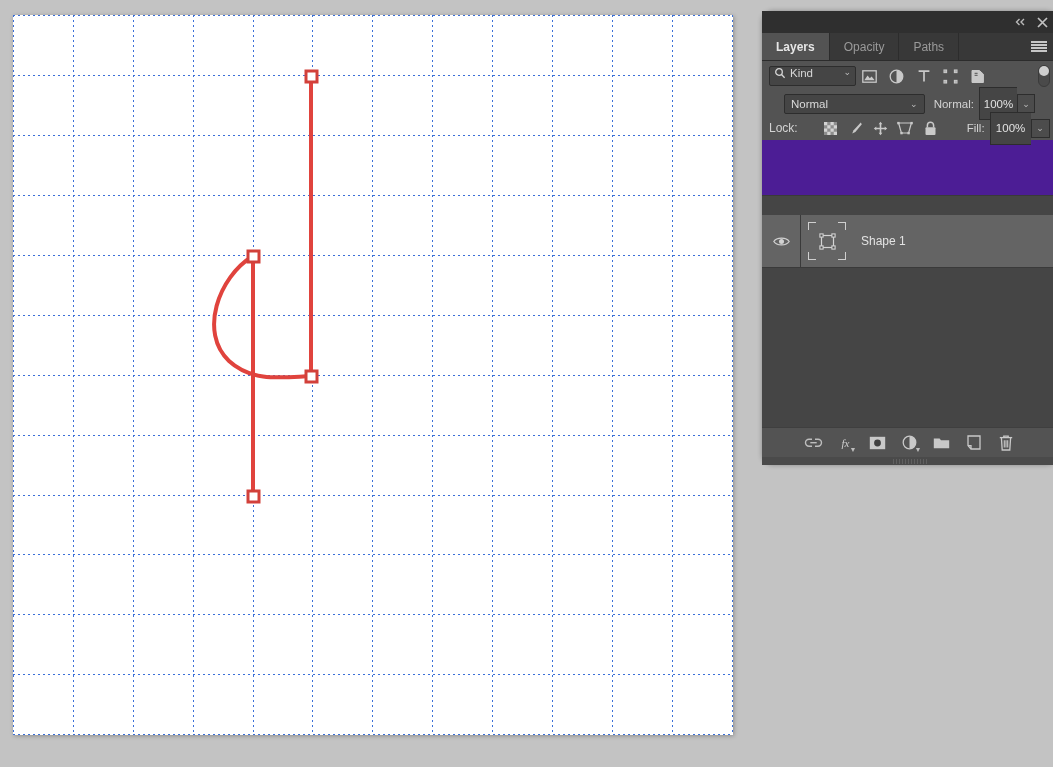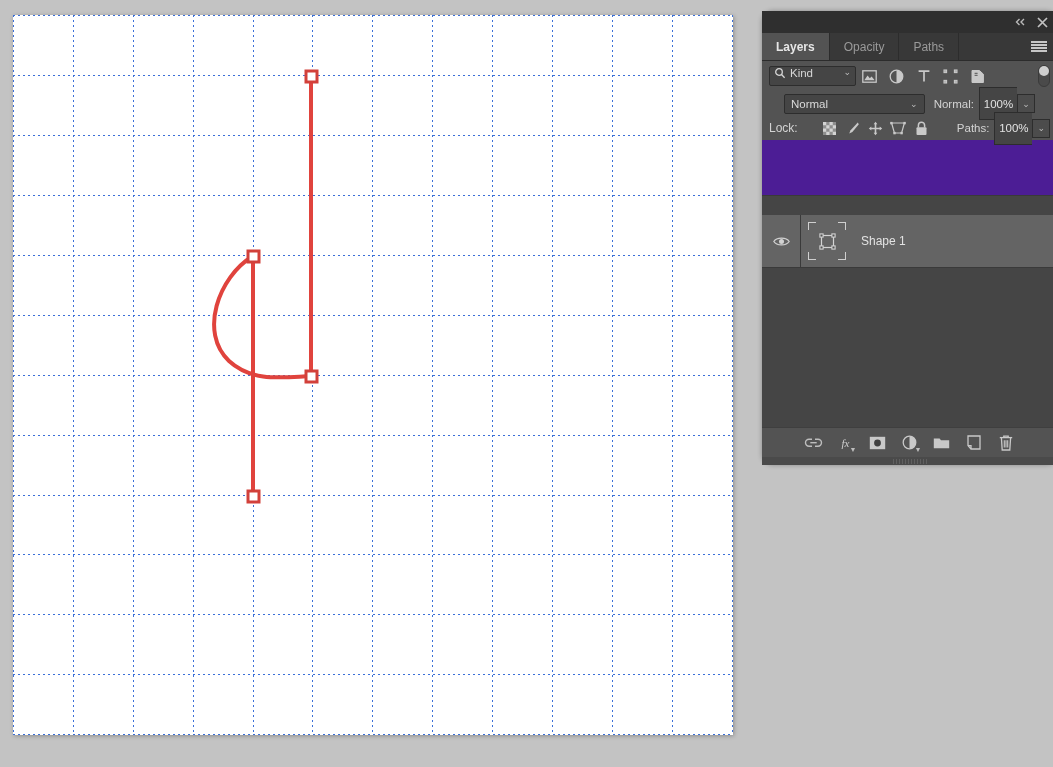--- a/index.html
+++ b/index.html
@@ -545,21 +545,21 @@
         <rect x="10.4" y="10.9" width="2.4" height="2.4" fill="#c9c9c9"></rect>
       </svg>
     </div>
     <div class="lock-icon">
       <svg width="13" height="15" viewBox="0 0 13 15">
         <path d="M3.4 6.4 V4.3 A3.1 3.1 0 0 1 9.6 4.3 V6.4" fill="none" stroke="#c9c9c9" stroke-width="1.5"></path>
         <rect x="1.5" y="6.3" width="10" height="7.6" rx="1" fill="#c9c9c9"></rect>
       </svg>
     </div>
 
-    <span class="field-label" style="margin-left:24px">Paths:</span>
+    <span class="field-label" style="margin-left:24px">Fill:</span>
     <div class="num-field">100%</div>
     <div class="num-caret">⌄</div>
   </div>
 
   <div id="layers-list">
 
     <div class="layer-row selected">
       <div class="eye-cell">
         <svg width="17" height="11" viewBox="0 0 17 11">
           <path d="M0.8 5.5 C3.5 1, 13.5 1, 16.2 5.5 C13.5 10, 3.5 10, 0.8 5.5 Z" fill="none" stroke="#d2d2d2" stroke-width="1.2"></path>

